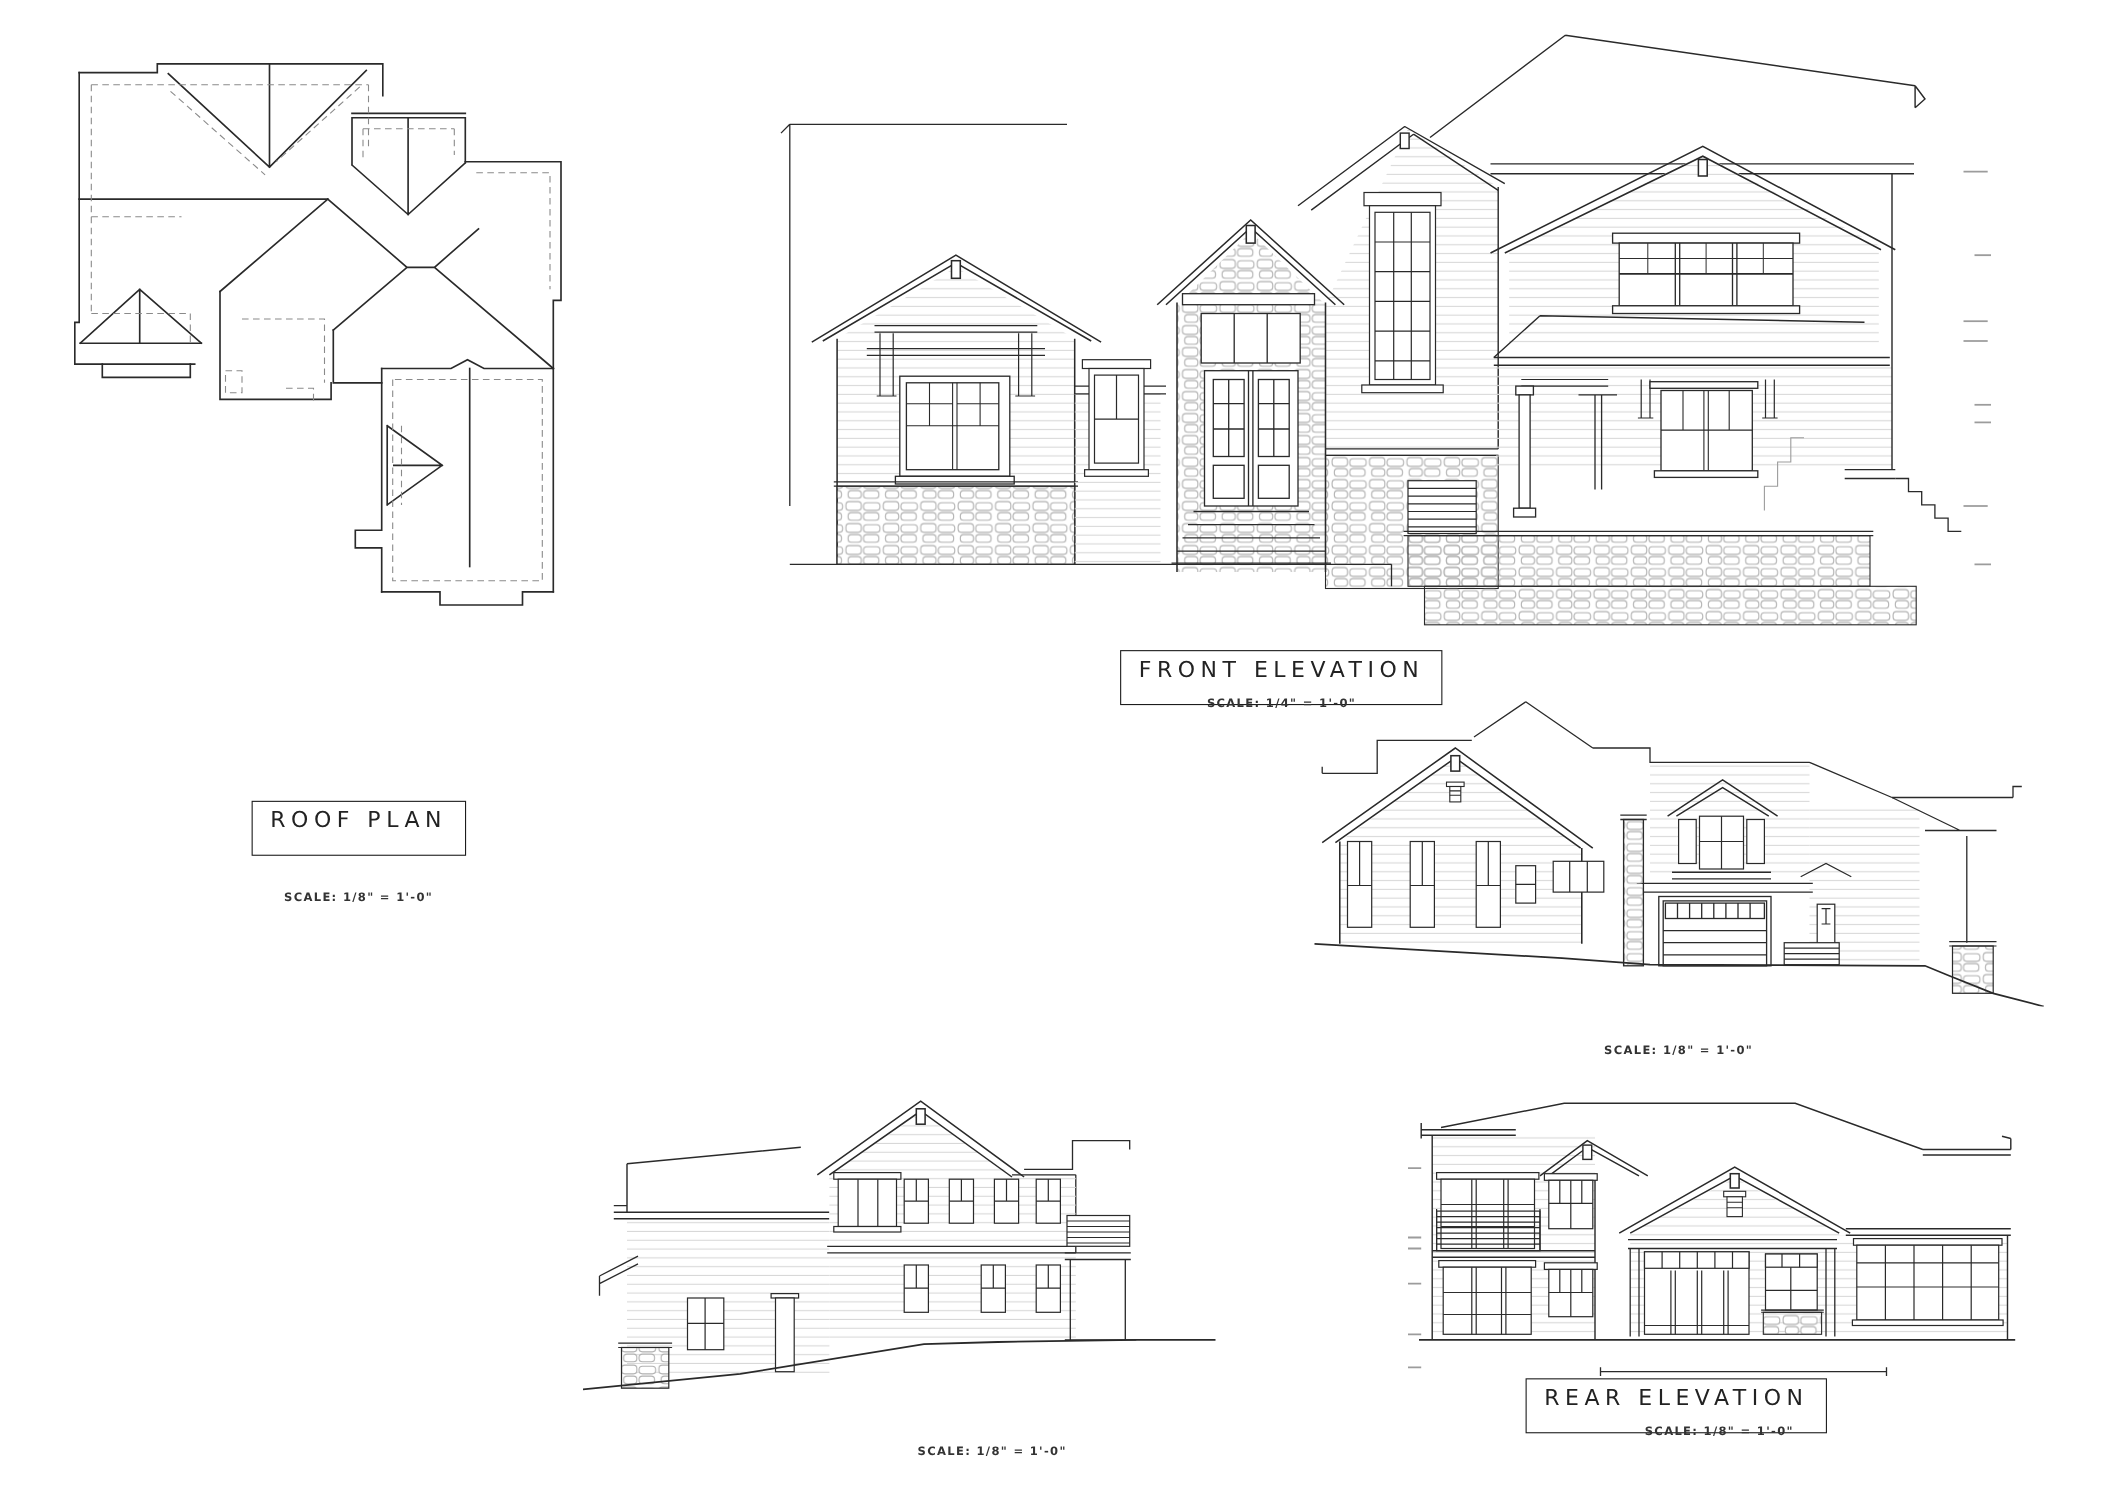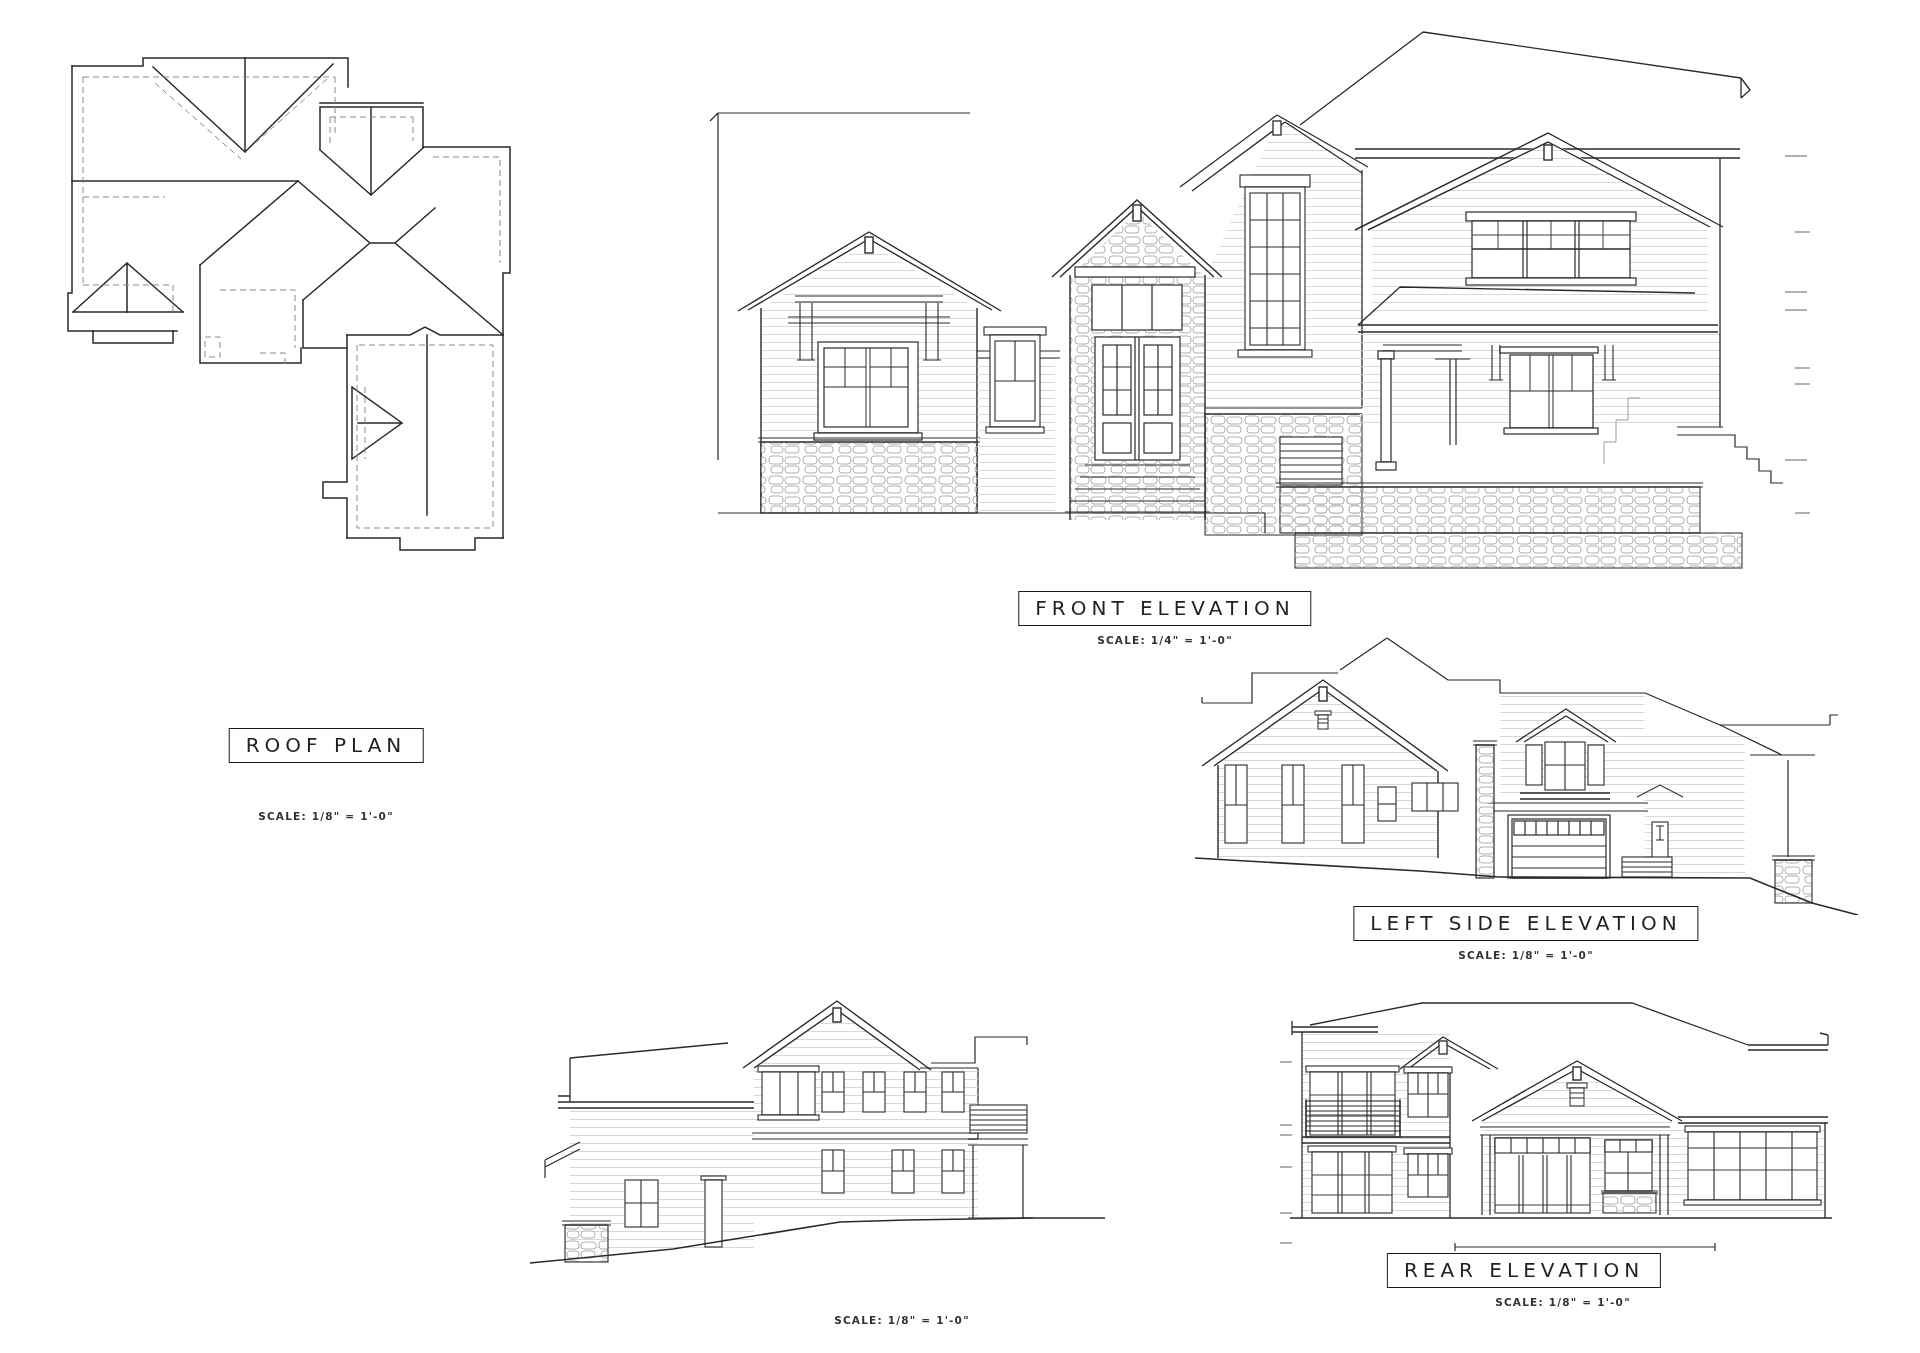--- a/index.html
+++ b/index.html
@@ -1,21 +1,21 @@
 <!DOCTYPE html>
 <html><head>
 <meta charset="utf-8">
 <style>
   html,body{margin:0;padding:0;background:#ffffff;}
   .sheet{position:relative;width:1920px;height:1353px;background:#ffffff;overflow:hidden;
          font-family:"DejaVu Sans", sans-serif;}
   .drawing{position:absolute;}
   svg{display:block;}
   .label-box{position:absolute;transform:translateX(-50%);border:1.6px solid #1c1c1c;background:#fff;
-             padding:4px 16px 5px 16px;white-space:nowrap;
+             padding:4px 16px 20px 16px;white-space:nowrap;
              font-size:20px;letter-spacing:5px;color:#222;font-weight:400;}
   .scale-text{position:absolute;transform:translateX(-50%);white-space:nowrap;
               font-size:10.5px;letter-spacing:1.2px;color:#333;font-weight:bold;}
 </style>
 </head>
 <body>
 
 <div class="sheet">
 
   <div class="drawing" style="left:55px;top:35px;width:575px;height:700px;">
@@ -313,21 +313,20 @@
         <path d="M530,100 L592,130 M560,130 H625 M598,135 V232"></path>
       </g>
       <rect x="585" y="235" width="37" height="43" fill="url(#le-stone)" stroke="#2a2a2a" stroke-width="1.1"></rect>
       <path d="M582,231 H625 M582,235 H625" stroke="#2a2a2a" stroke-width="1.1" fill="none"></path>
 
       <g fill="none" stroke="#2a2a2a" stroke-width="1.6">
         <path d="M5,233 L230,246 L310,252 L560,253 L582,262 L622,278 L668,290"></path>
       </g>
     </svg>
   </div>
-  <div class="label-box" style="left:1526px;top:906px;">LEFT SIDE ELEVATION</div>
   <div class="scale-text" style="left:1526px;top:949px;">SCALE:  1/8" = 1'-0"</div>
 
   <div class="drawing" style="left:530px;top:1000px;width:700px;height:290px;">
     <svg width="700" height="290" viewBox="0 0 700 290">
       <defs>
         <pattern id="re-siding" width="8" height="8" patternUnits="userSpaceOnUse">
           <path d="M0 7.5 H8" stroke="#d8d8d8" stroke-width="1"></path>
         </pattern>
         <pattern id="re-stone" width="34" height="20" patternUnits="userSpaceOnUse">
           <rect x="1" y="1" width="14" height="8" rx="3" fill="#fff" stroke="#b0b0b0"></rect>

